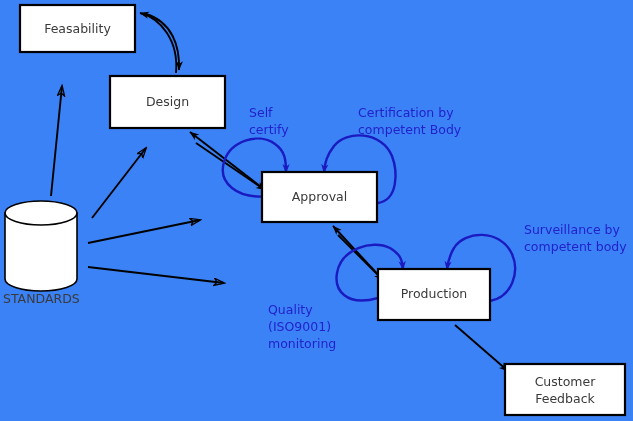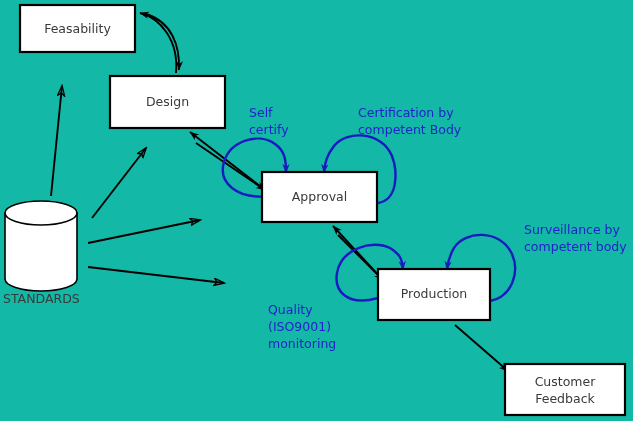--- a/index.html
+++ b/index.html
@@ -7,21 +7,21 @@
     padding: 0;
     background: #ffffff;
   }
   body {
     font-family: "DejaVu Sans", sans-serif;
   }
   #diagram-root {
     position: relative;
     width: 633px;
     height: 421px;
-    background: #14b8a6;
+    background: #3b82f6;
     overflow: hidden;
   }
   svg#flow {
     position: absolute;
     top: 0;
     left: 0;
     width: 633px;
     height: 421px;
   }
   .node-box {

